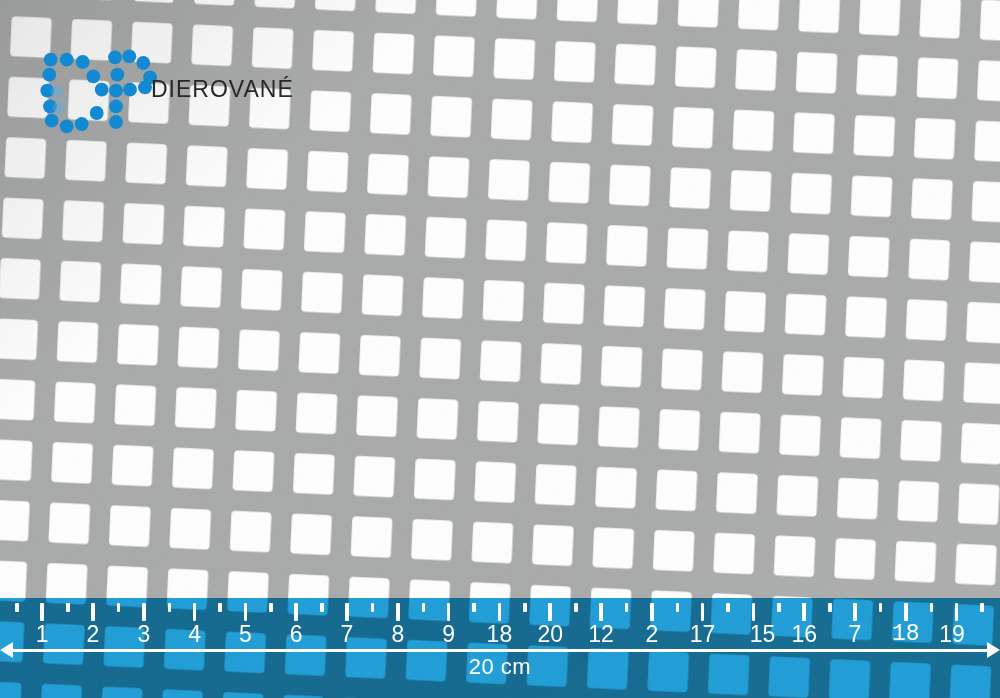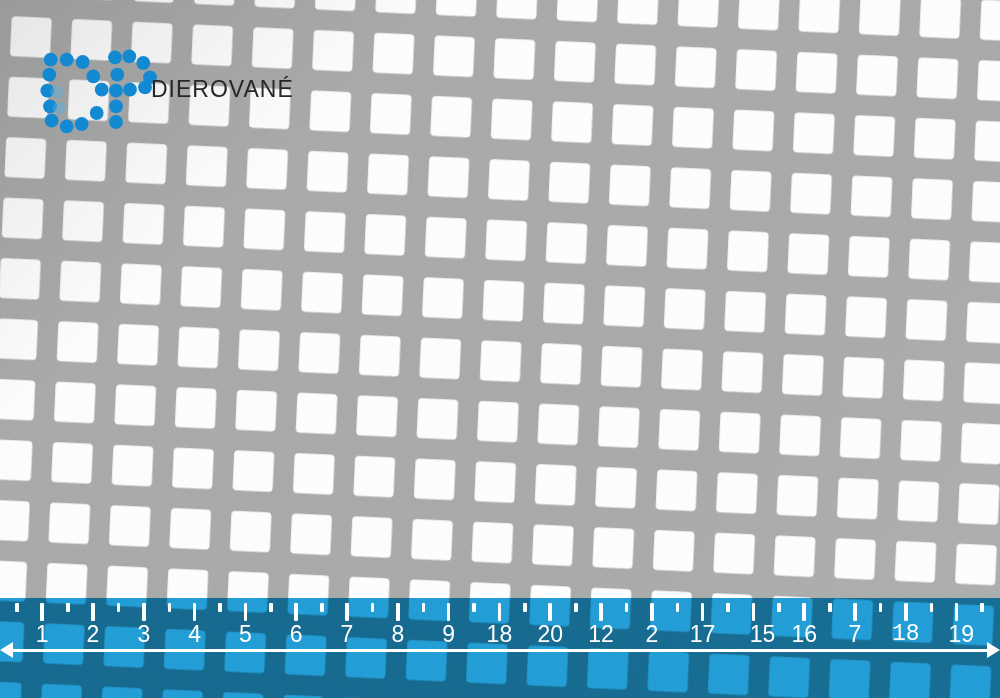--- a/index.html
+++ b/index.html
@@ -94,20 +94,21 @@
   <div class="brand">
     <div>DIEROVANÉ</div>
   </div>
 
   <div class="ruler">
     <div class="ruler-tint"></div>
     <div class="ruler-content">
       <div class="dim-line"></div>
       <div class="arrowhead left"></div>
       <div class="arrowhead right"></div>
+      <div class="dim-label">20 cm</div>
     <div class="tick tall" style="left: 40.45px;"></div>
         <div class="ruler-num" style="left: 42.2px;">1</div>
         <div class="tick tall" style="left: 91.25px;"></div>
         <div class="ruler-num" style="left: 93px;">2</div>
         <div class="tick tall" style="left: 142.05px;"></div>
         <div class="ruler-num" style="left: 143.8px;">3</div>
         <div class="tick tall" style="left: 192.85px;"></div>
         <div class="ruler-num" style="left: 194.6px;">4</div>
         <div class="tick tall" style="left: 243.65px;"></div>
         <div class="ruler-num" style="left: 245.4px;">5</div>
@@ -131,21 +132,21 @@
         <div class="ruler-num" style="left: 702.6px;">17</div>
         <div class="tick tall" style="left: 751.65px;"></div>
         <div class="ruler-num" style="left: 753.4px; text-align: right;">15</div>
         <div class="tick tall" style="left: 802.45px;"></div>
         <div class="ruler-num" style="left: 804.2px;">16</div>
         <div class="tick tall" style="left: 853.25px;"></div>
         <div class="ruler-num" style="left: 855px;">7</div>
         <div class="tick tall" style="left: 904.05px;"></div>
         <div class="ruler-num" style="left: 905.8px; font-family: Liberation Mono, monospace;">18</div>
         <div class="tick tall" style="left: 954.85px;"></div>
-        <div class="ruler-num" style="left: 952px; text-align: right;">19</div>
+        <div class="ruler-num" style="left: 952px;">19</div>
         <div class="tick short" style="left: 15.2px;"></div>
         <div class="tick short" style="left: 66px;"></div>
         <div class="tick short" style="left: 116.8px;"></div>
         <div class="tick short" style="left: 167.6px;"></div>
         <div class="tick short" style="left: 218.4px;"></div>
         <div class="tick short" style="left: 269.2px;"></div>
         <div class="tick short" style="left: 320px;"></div>
         <div class="tick short" style="left: 370.8px;"></div>
         <div class="tick short" style="left: 421.6px;"></div>
         <div class="tick short" style="left: 472.4px;"></div>

